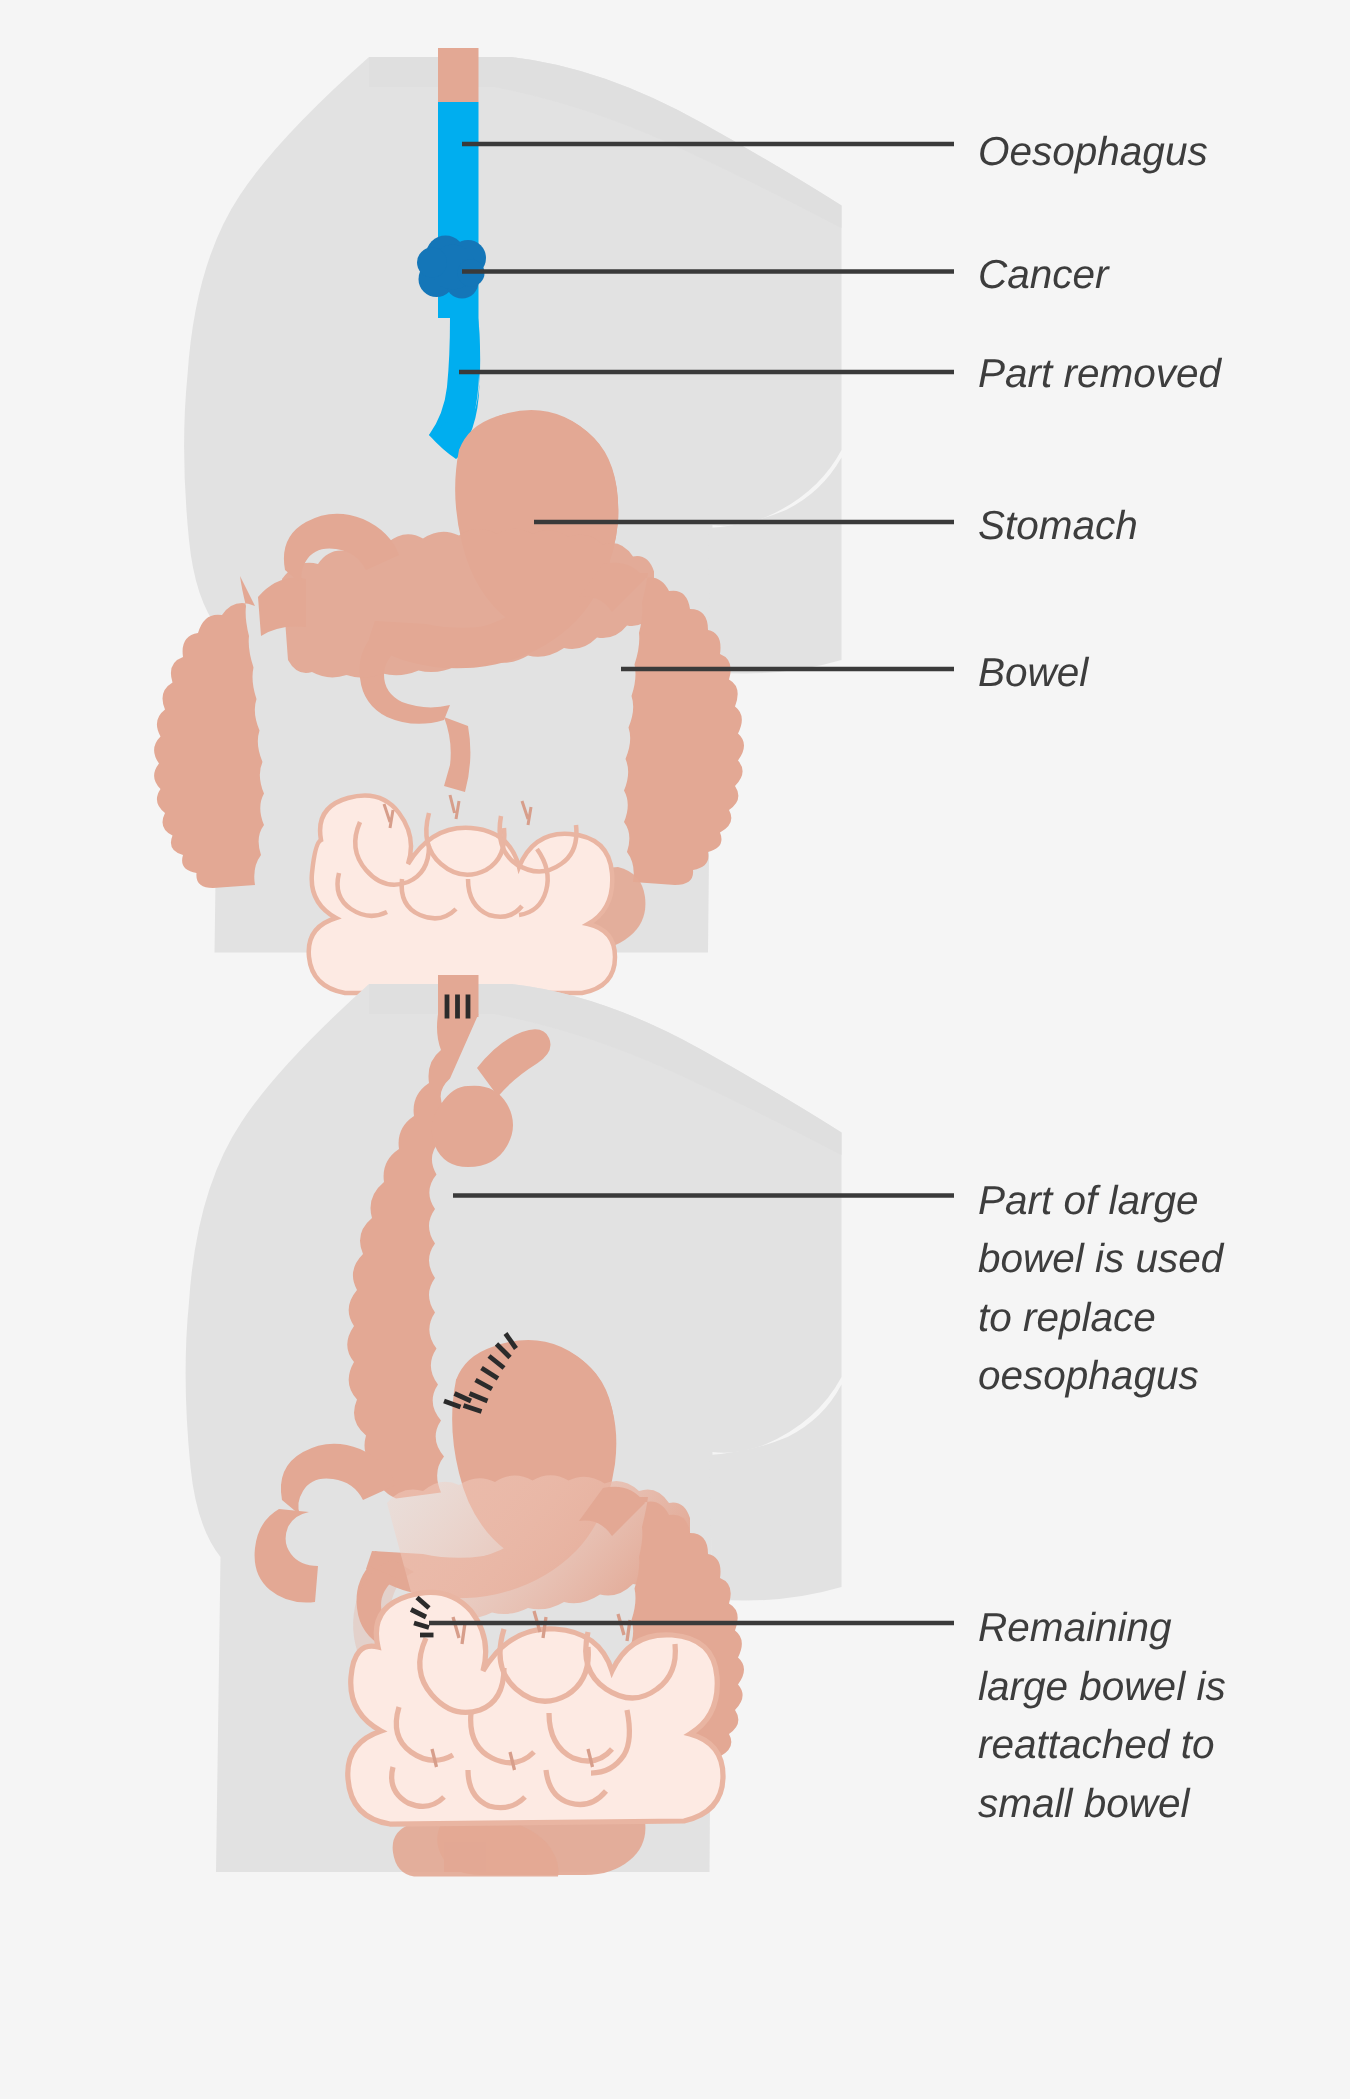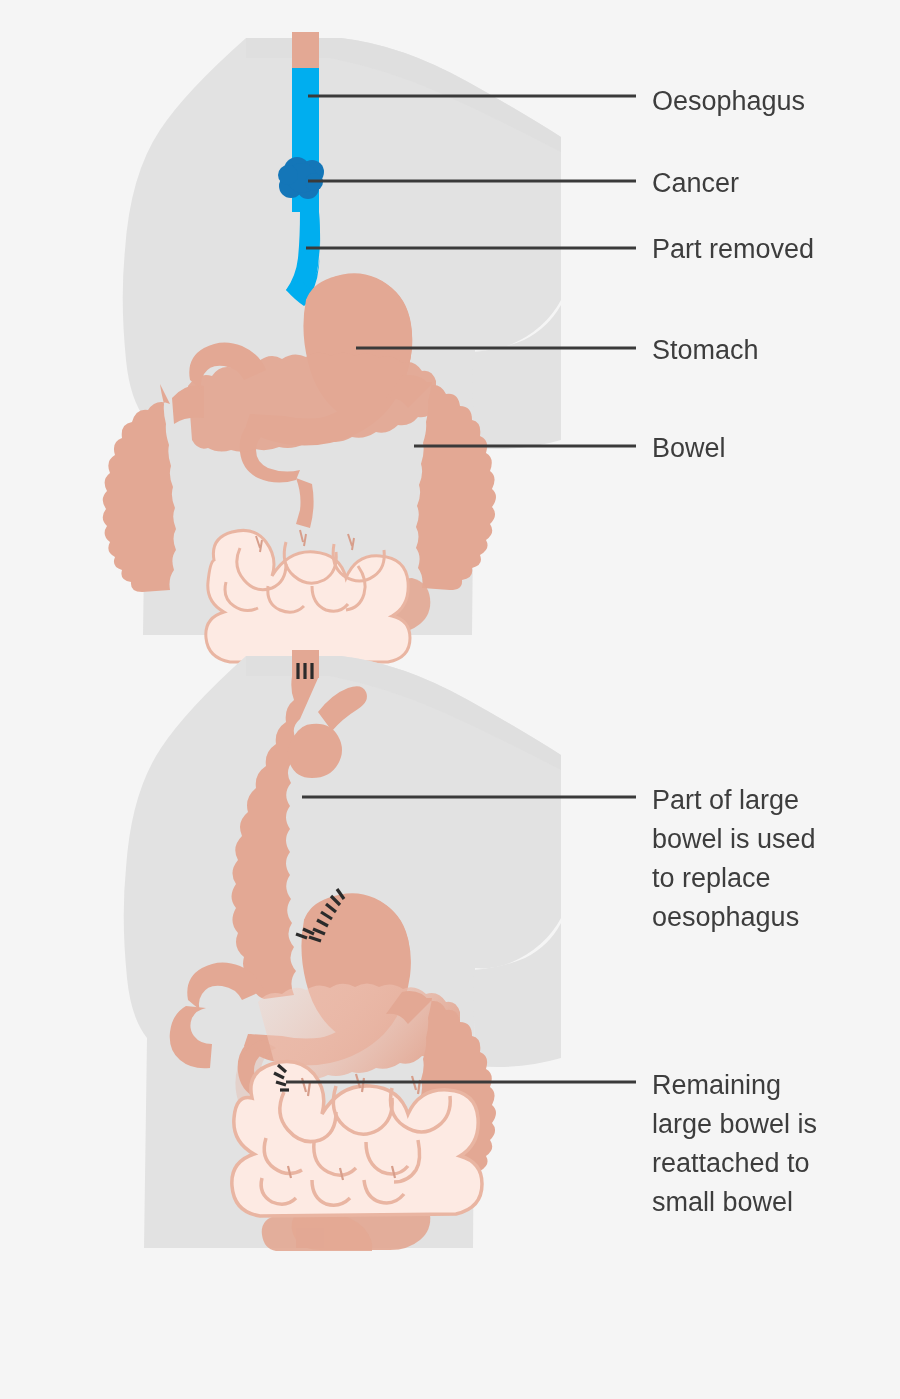--- a/index.html
+++ b/index.html
@@ -14,20 +14,21 @@
     position: relative;
     overflow: hidden;
     font-family: "Liberation Sans", "DejaVu Sans", sans-serif;
   }
   #stage {
     position: absolute;
     left: 0; top: 0;
     width: 900px;
     height: 1067px;
     background: #f5f5f5;
+    font-style: italic;
   }
   #stage svg {
     display: block;
     width: 900px;
     height: 1399px;
   }
   .label-text {
     font-family: "Liberation Sans", "DejaVu Sans", sans-serif;
     font-size: 27px;
     fill: #3d3d3d;

